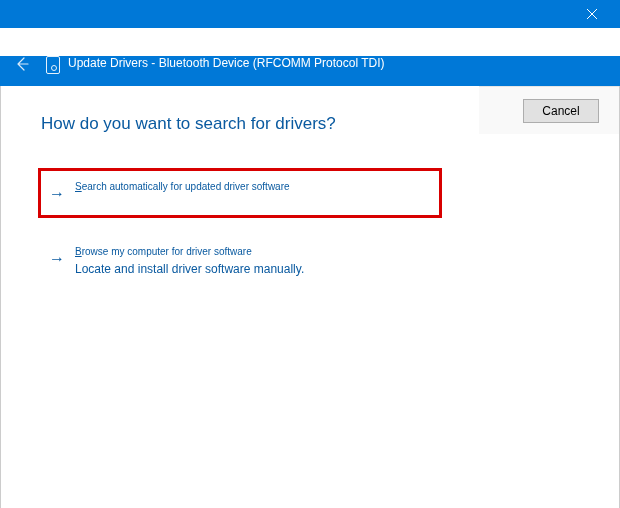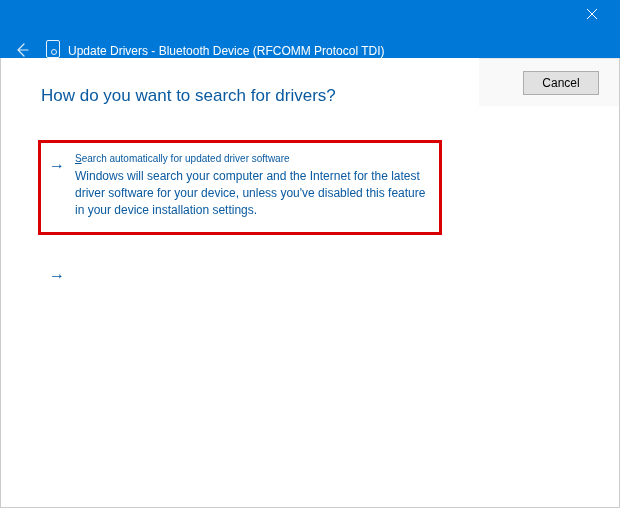--- a/index.html
+++ b/index.html
@@ -23,24 +23,25 @@
     font-size: 14px;
     width: 40px;
     text-align: center;
     line-height: 28px;
     cursor: pointer;
   }
   .header {
     height: 30px;
     background: #0078d7;
     display: flex;
-    align-items: flex-end;
+    align-items: flex-start;
     padding-left: 12px;
     color: #fff;
     font-size: 12px;
+    margin-top: 28px;
   }
   .back-arrow {
     width: 20px;
     display: inline-flex;
     align-items: center;
     justify-content: center;
     margin-right: 14px;
     opacity: 0.85;
   }
   .device-icon {
@@ -151,25 +152,28 @@
 </div>
 
 <div class="content-wrap">
   <div class="content">
     <h1 class="page-title">How do you want to search for drivers?</h1>
 
     <div class="option highlight">
       <span class="opt-arrow">→</span>
       <div class="opt-body">
         <div class="opt-title"><span class="mn">S</span><span>earch automatically for updated driver software</span></div>
-        <div class="opt-desc">Windows will search your computer and the Internet for the latest driver software for your device, unless you've disabled this feature in your device installation settings.</div>
       </div>
     </div>
 
     <div class="option">
       <span class="opt-arrow">→</span>
+      <div class="opt-body">
+        <div class="opt-title"><span class="mn">B</span><span>rowse my computer for driver software</span></div>
+        <div class="opt-desc">Locate and install driver software manually.</div>
+      </div>
     </div>
   </div>
 
   <div class="footer">
     <button class="btn">Cancel</button>
   </div>
 </div>
 
 </body></html>

